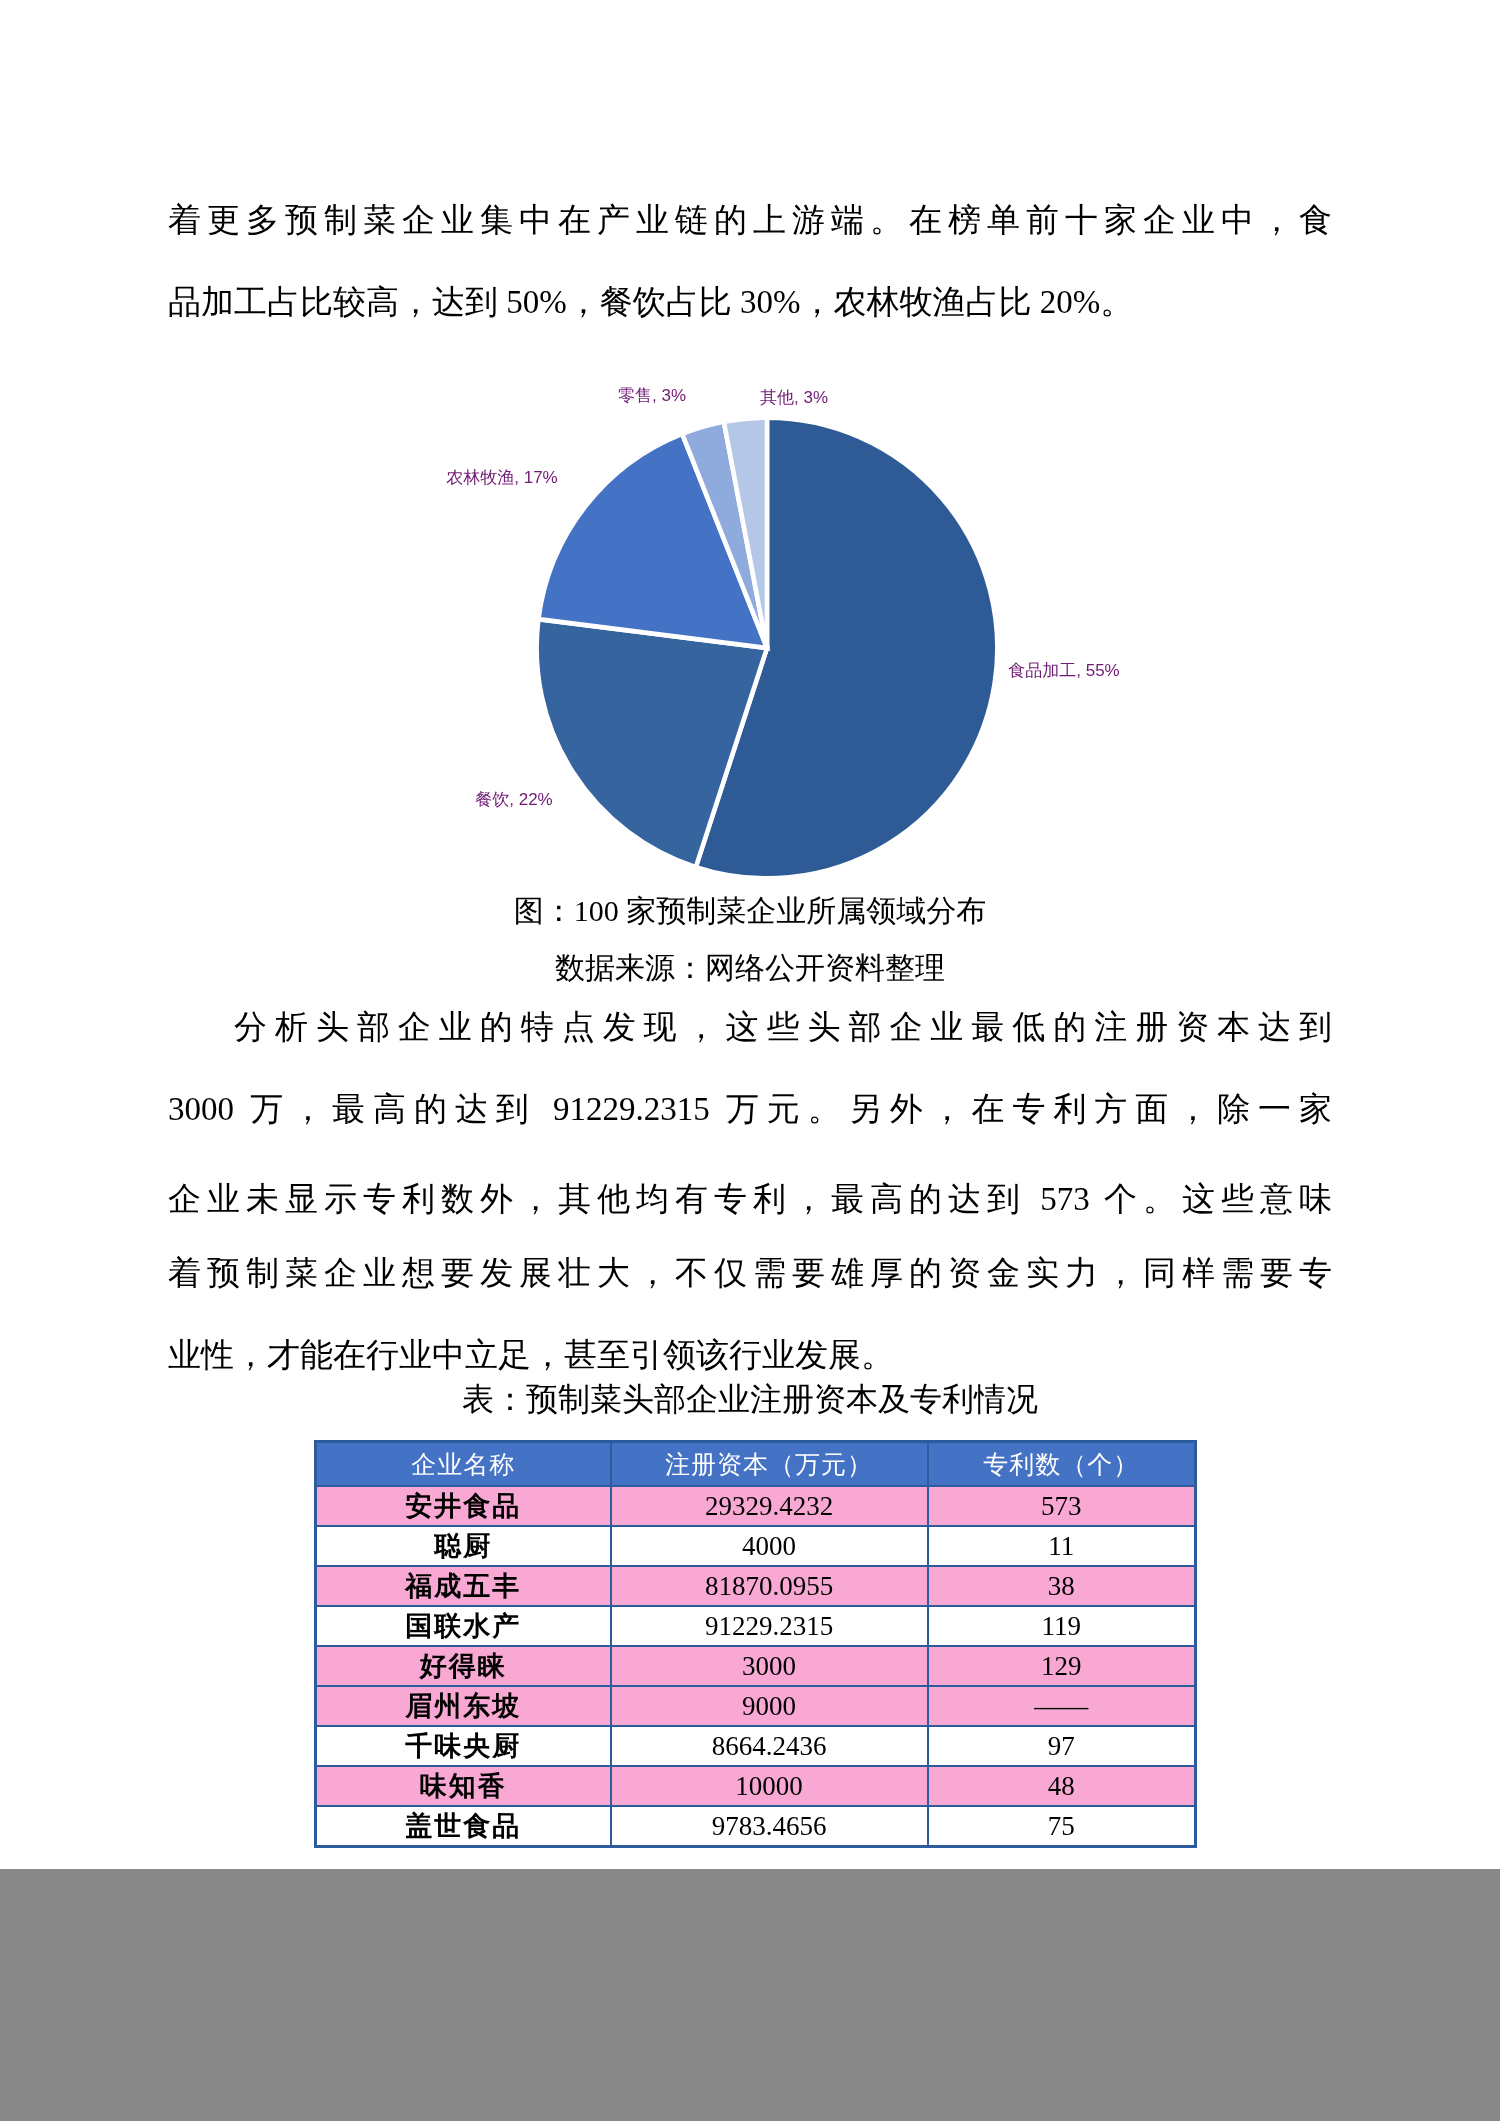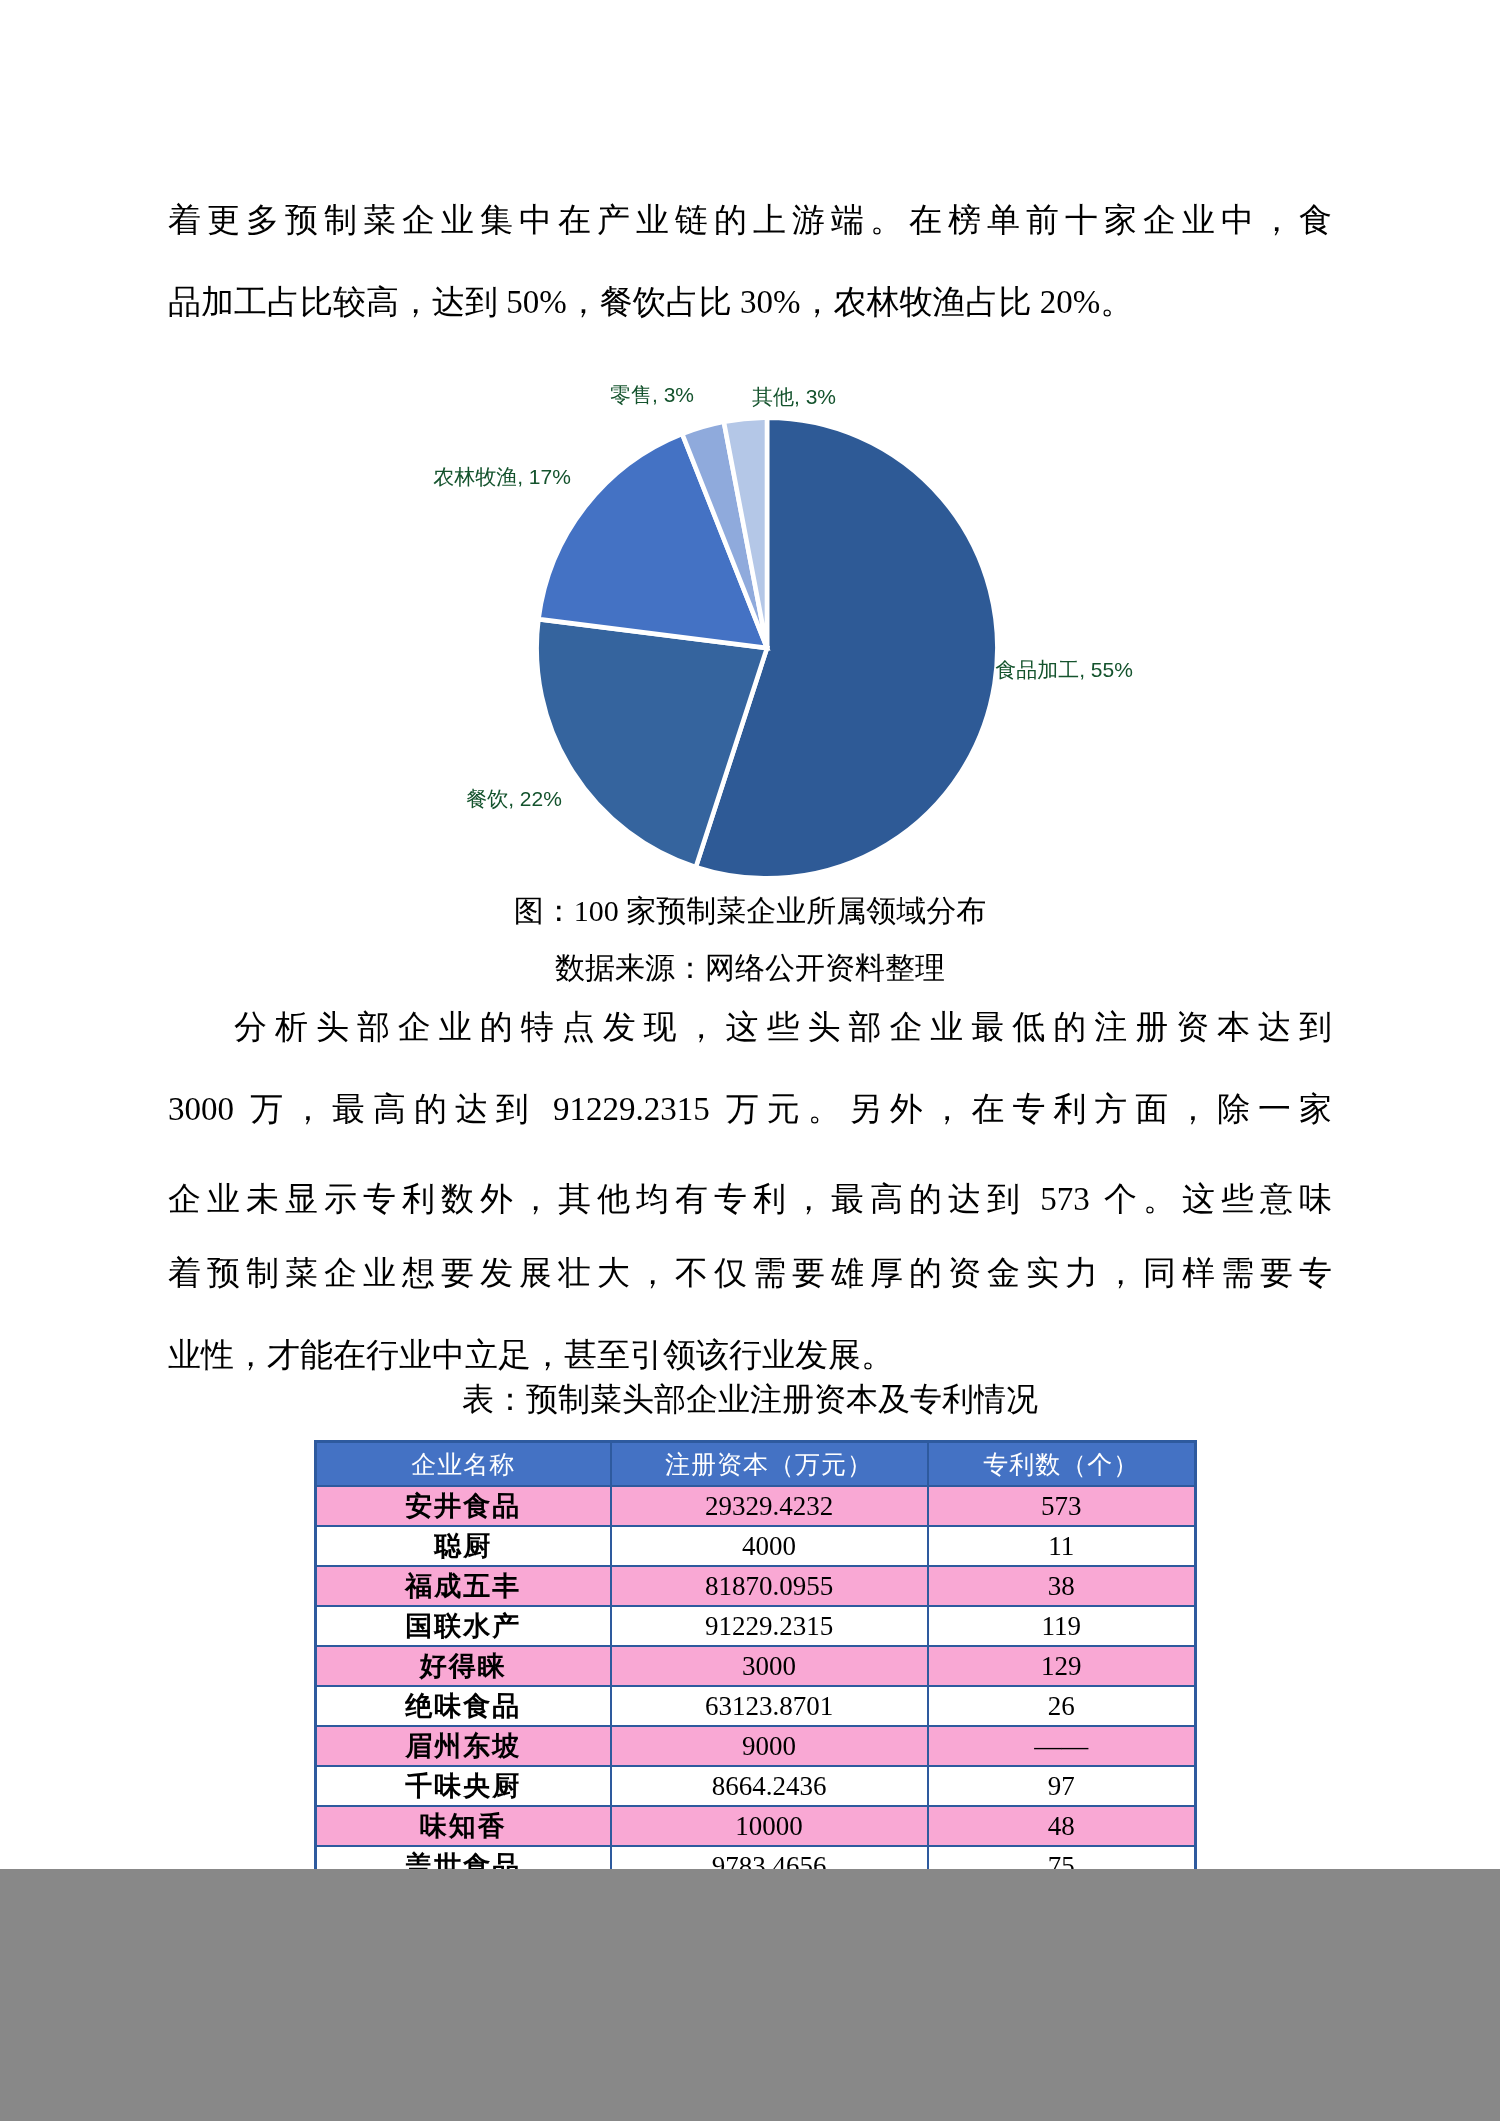--- a/index.html
+++ b/index.html
@@ -16,21 +16,21 @@
   .bodyline.indent{ text-indent:66px; }
   .p1-l1{top:196px;} .p1-l2{top:278px;}
   .p2-l1{top:1003px;} .p2-l2{top:1085px;} .p2-l3{top:1167px;margin-top:8px;}
   .p2-l4{top:1249px;} .p2-l5{top:1331px;}
 
   .chart{ position:absolute; left:168px; top:340px; width:1164px; height:550px; }
   .pie-svg{ position:absolute; left:364px; top:73px; width:470px; height:470px; }
   .pie-label{
     position:absolute; transform:translate(-50%,-50%);
     font-family:"Liberation Sans","DejaVu Sans",sans-serif;
-    font-size:21px; color:#14532d; white-space:nowrap;
+    font-size:17px; color:#701a75; white-space:nowrap;
   }
   .pie-label-0{ left:896px; top:330px;text-align:center; }  
   .pie-label-1{ left:346px; top:459px; }  
   .pie-label-2{ left:334px; top:137px; }  
   .pie-label-3{ left:484px; top:55px;  }  
   .pie-label-4{ left:626px; top:57px;  }  
 
   .caption{
     position:absolute; left:168px; width:1164px; text-align:center;
     font-size:30px; line-height:42px; white-space:nowrap;
@@ -124,25 +124,20 @@
         <tr>
           <td class="name-cell">国联水产</td>
           <td>91229.2315</td>
           <td>119</td>
         </tr>
         <tr class="striped">
           <td class="name-cell">好得睐</td>
           <td>3000</td>
           <td>129</td>
         </tr>
-        <tr>
-          <td class="name-cell">绝味食品</td>
-          <td>63123.8701</td>
-          <td>26</td>
-        </tr>
         <tr class="striped">
           <td class="name-cell">眉州东坡</td>
           <td>9000</td>
           <td>——</td>
         </tr>
         <tr>
           <td class="name-cell">千味央厨</td>
           <td>8664.2436</td>
           <td>97</td>
         </tr>

